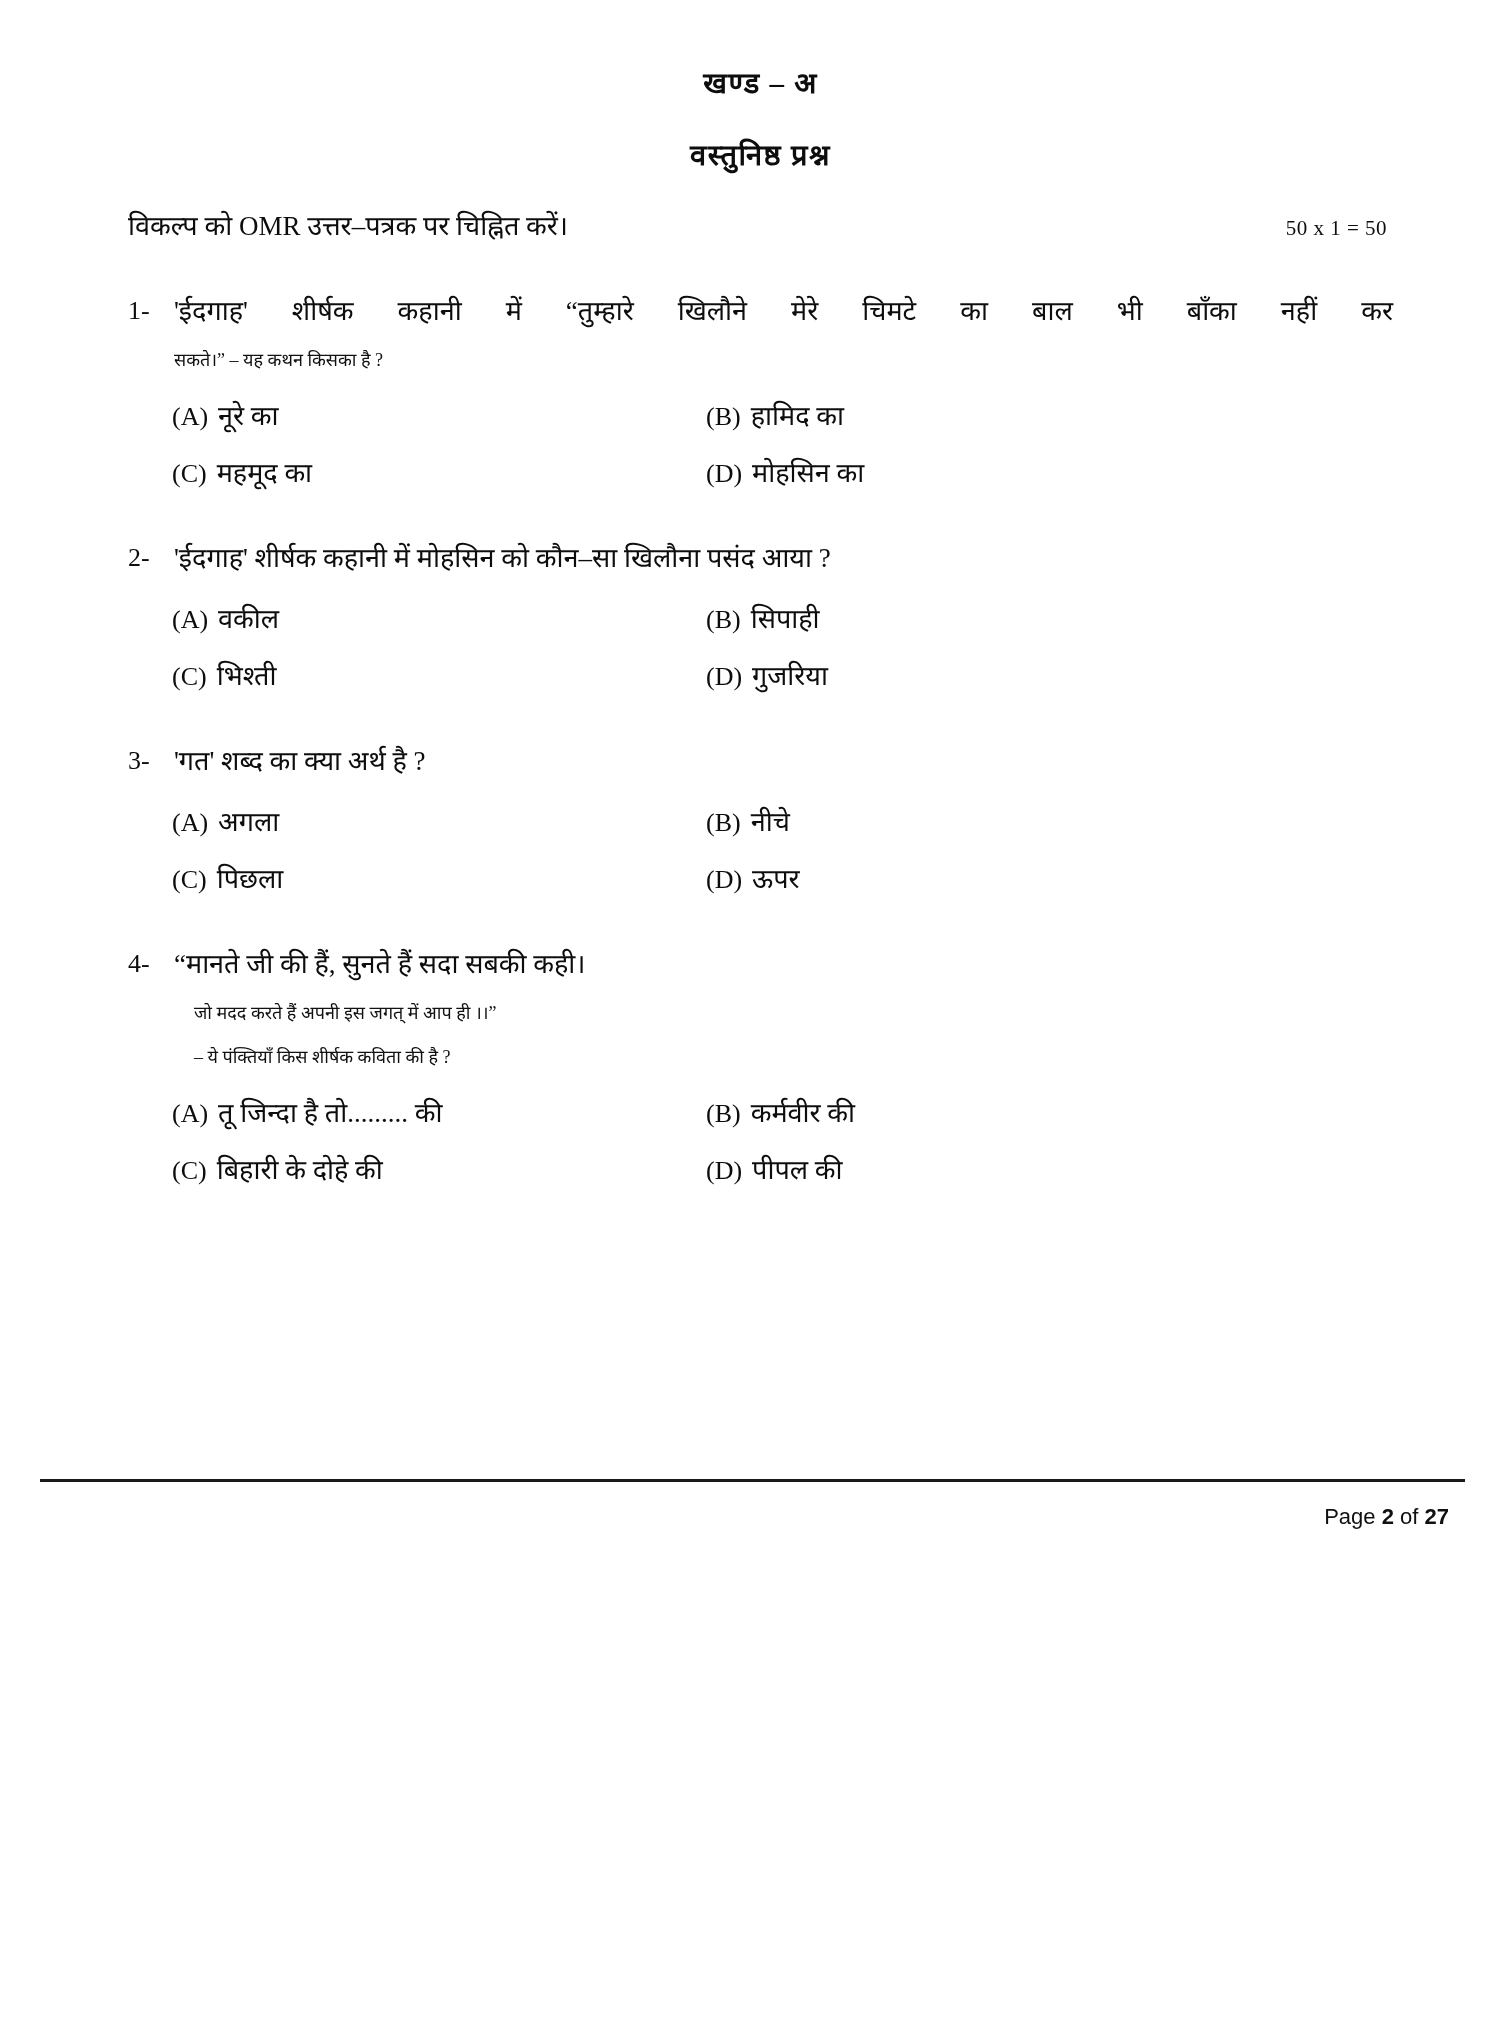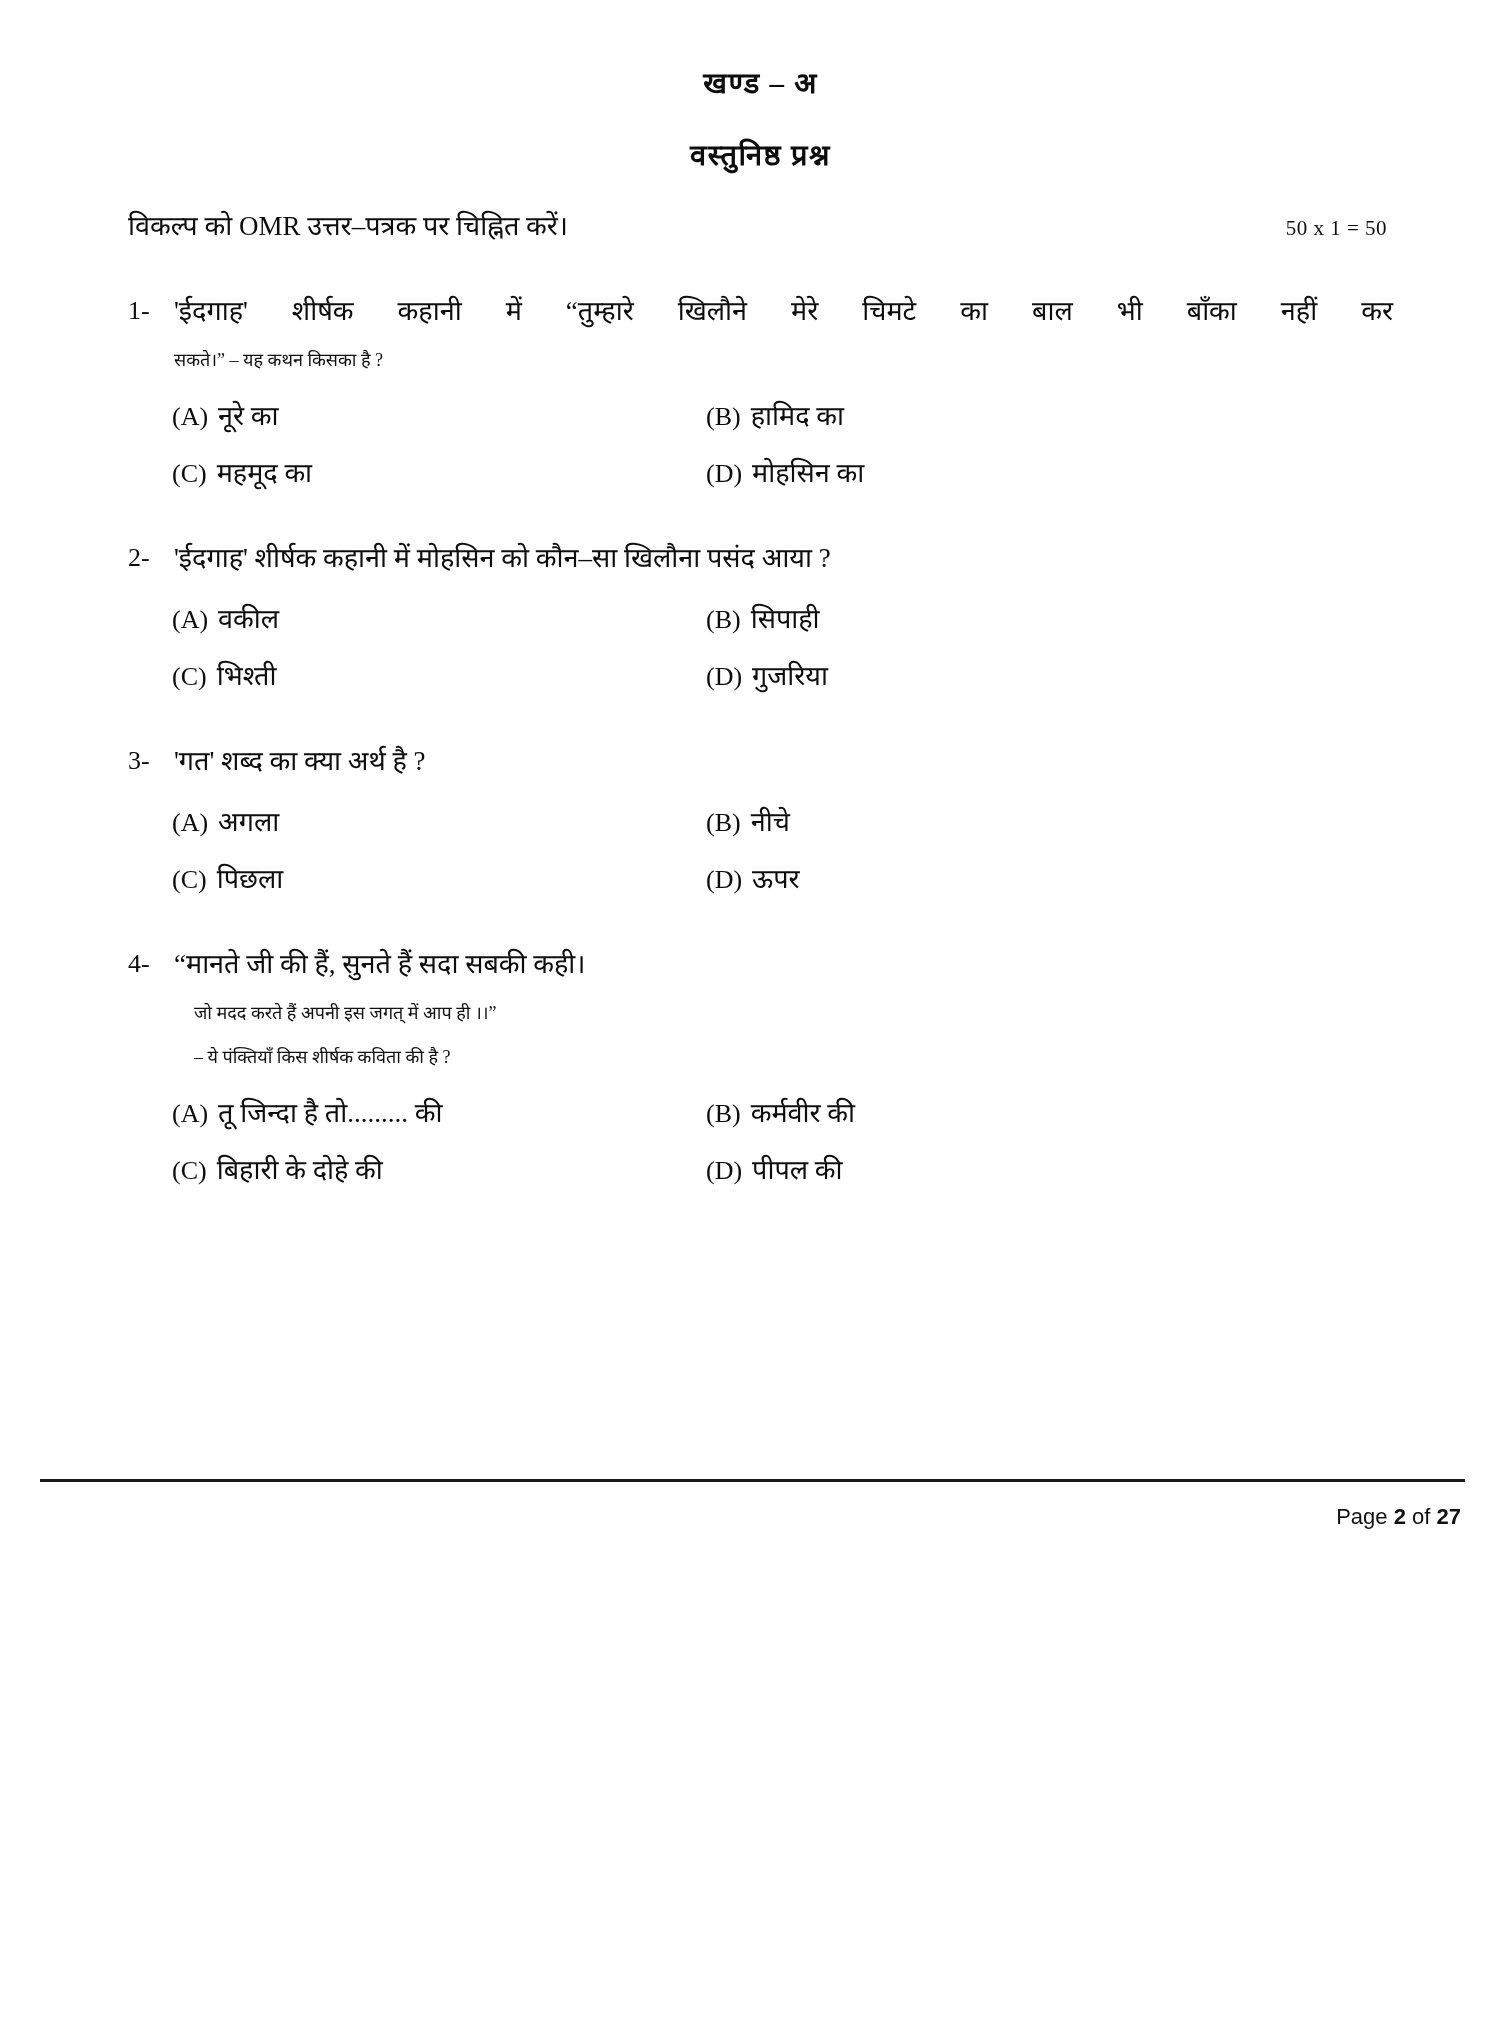--- a/index.html
+++ b/index.html
@@ -128,21 +128,21 @@
   
   .footer-rule {
     position: absolute;
     left: 40px;
     right: 40px;
     bottom: 78px;
     border-top: 3px solid #1a1a1a;
   }
   .footer-text {
     position: absolute;
-    right: 44px;
+    right: 56px;
     bottom: 30px;
     font-family: "Liberation Sans", sans-serif;
     font-size: 22px;
     color: #111111;
   }
   .footer-text b { font-weight: bold; }
 </style>
 </head>
 <body>
 

